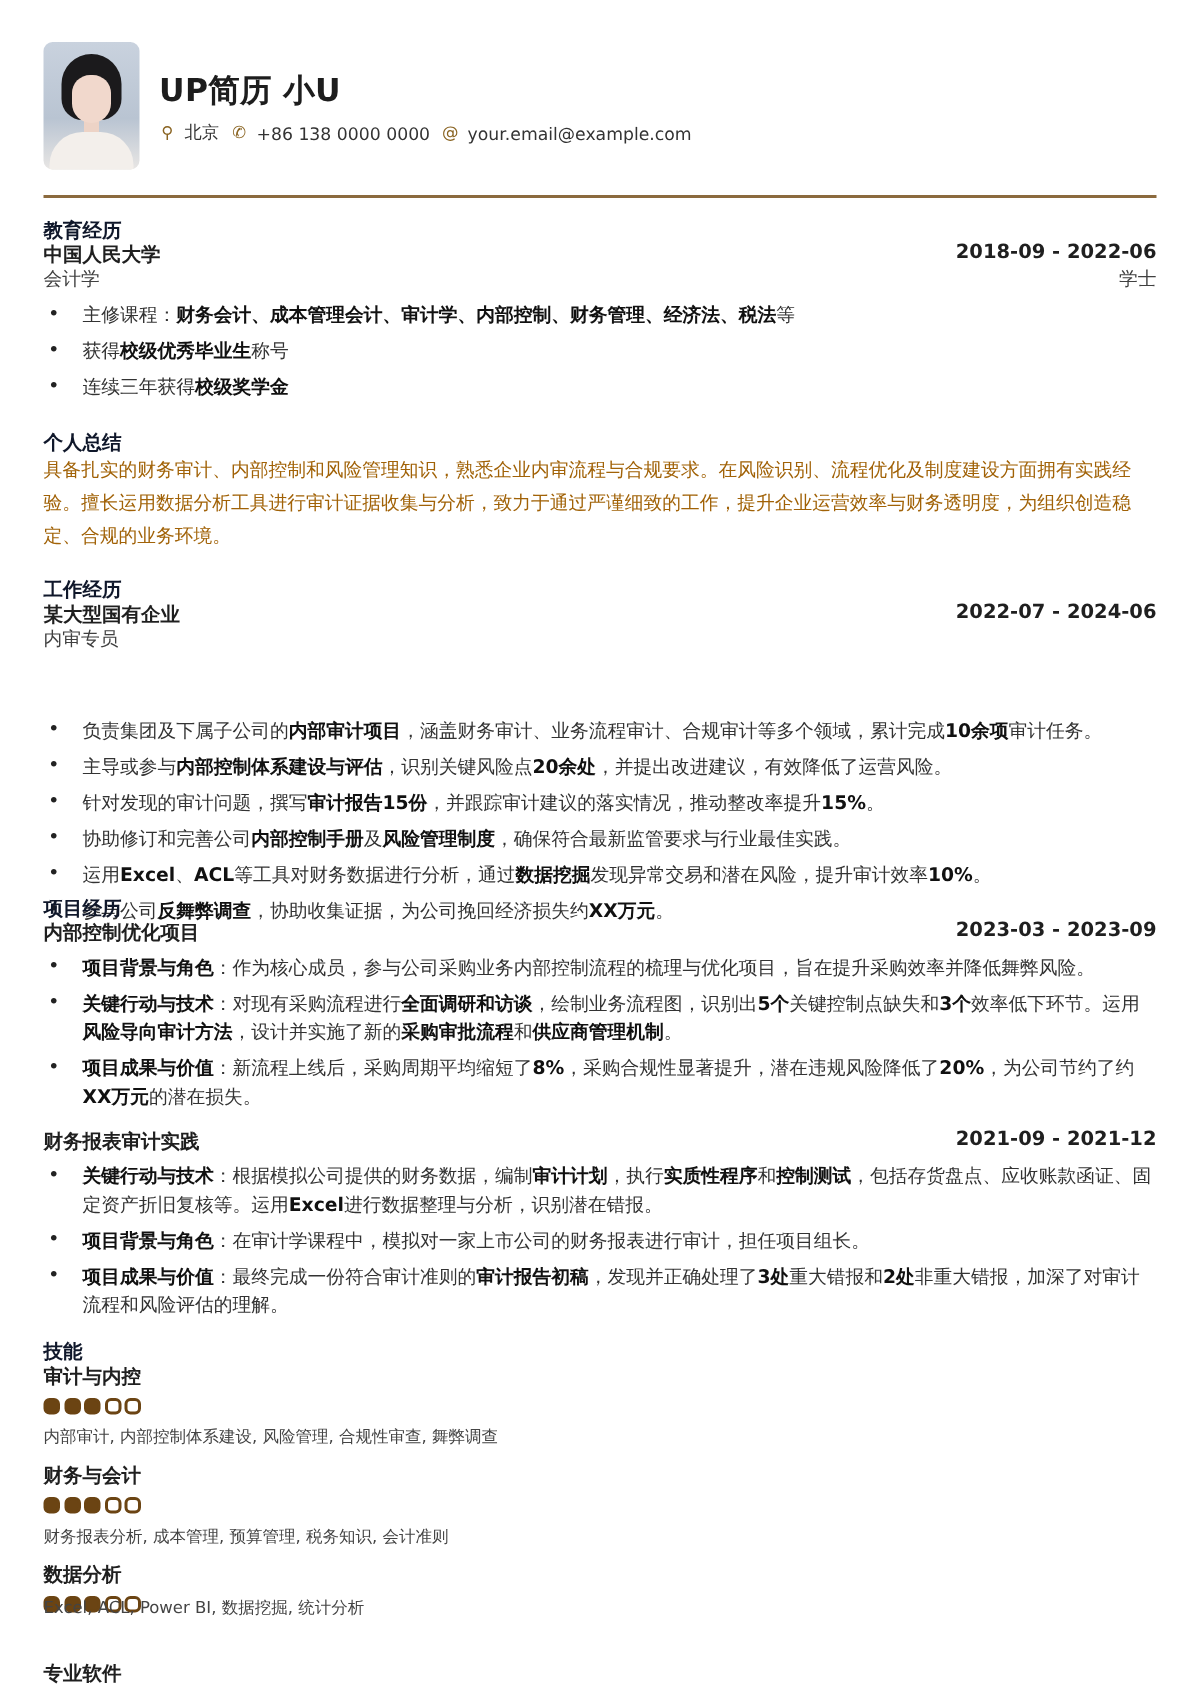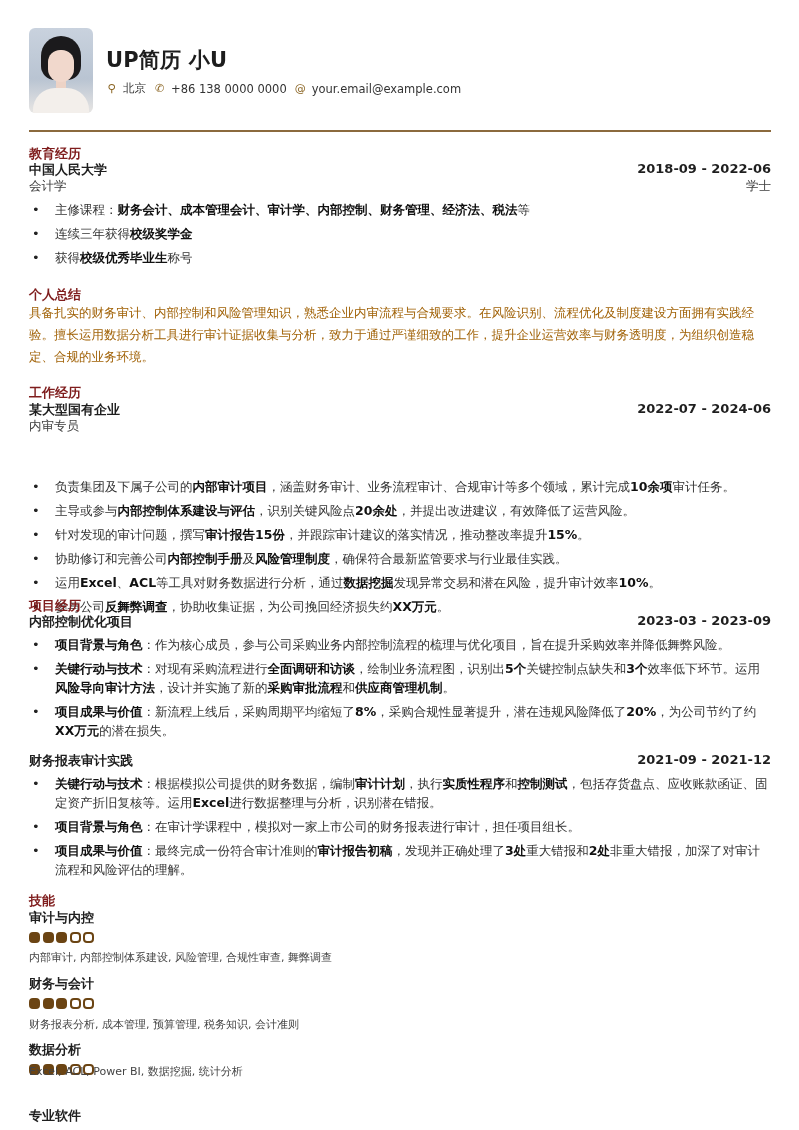--- a/index.html
+++ b/index.html
@@ -12,21 +12,21 @@
   .photo .hair { position: absolute; left: 12px; top: 8px; width: 40px; height: 44px; background: #1b1a1c; border-radius: 20px 20px 14px 14px; }
   .photo .face { position: absolute; left: 19px; top: 22px; width: 26px; height: 32px; background: #f1d8cc; border-radius: 13px 13px 14px 14px; }
   .photo .body { position: absolute; left: 4px; top: 60px; width: 56px; height: 30px; background: #f3efeb; border-radius: 22px 22px 0 0; }
   .photo .neck { position: absolute; left: 27px; top: 50px; width: 10px; height: 14px; background: #edd3c6; }
   .name { position: absolute; left: 77px; top: 18px; font-size: 21px; font-weight: 600; color: #1d1d1d; letter-spacing: 0.2px; }
   .contact { position: absolute; left: 77px; top: 53px; display: flex; align-items: center; font-size: 11.5px; color: #333; white-space: nowrap; }
   .contact .ci { display: inline-flex; align-items: center; margin-right: 8px; }
   .contact .ic { color: #8a6422; font-size: 11px; margin-right: 6px; display: inline-block; width: 11px; text-align: center; }
   .divider { position: absolute; top: 130px; left: 0; width: 742px; height: 1.5px; background: #8b6a3e; }
 
-  .section-title { position: absolute; left: 0; font-size: 13px; font-weight: 700; color: #7f1d1d; }
+  .section-title { position: absolute; left: 0; font-size: 13px; font-weight: 700; color: #0f172a; }
   .row { position: absolute; left: 0; width: 742px; display: flex; justify-content: space-between; }
   .org { font-size: 13px; font-weight: 700; color: #1f1f1f; }
   .date { font-size: 13px; font-weight: 600; color: #1f1f1f; }
   .sub { font-size: 12.5px; color: #404040; }
   .bullets { position: absolute; left: 0; width: 742px; list-style: none; }
   .bullets li { position: relative; padding-left: 26px; font-size: 12.5px; color: #333; line-height: 19px; }
   .bullets li::before { content: "•"; position: absolute; left: 3px; top: 0; color: #222; font-size: 13px; }
   .bullets li b { color: #111; font-weight: 700; }
   .para { position: absolute; left: 0; width: 742px; font-size: 12.5px; line-height: 22px; color: #a16207; }
   .skill-name { position: absolute; left: 0; font-size: 13px; font-weight: 700; color: #1f1f1f; }
@@ -70,22 +70,22 @@
   <div class="row" style="top:161px">
     <span class="org">中国人民大学</span>
     <span class="date">2018-09 - 2022-06</span>
   </div>
   <div class="row" style="top:178px">
     <span class="sub">会计学</span>
     <span class="sub">学士</span>
   </div>
   <ul class="bullets" id="edu-bullets" style="top:200px">
       <li style="margin-bottom: 5px;">主修课程：<b>财务会计、成本管理会计、审计学、内部控制、财务管理、经济法、税法</b>等</li>
+      <li style="margin-bottom: 5px;">获得<b>校级优秀毕业生</b>称号</li>
       <li style="margin-bottom: 5px;">连续三年获得<b>校级奖学金</b></li>
-      <li style="margin-bottom: 5px;">获得<b>校级优秀毕业生</b>称号</li>
     </ul>
 
   <div class="section-title" style="top:286px">个人总结</div>
   <div class="para" style="top:302px">具备扎实的财务审计、内部控制和风险管理知识，熟悉企业内审流程与合规要求。在风险识别、流程优化及制度建设方面拥有实践经验。擅长运用数据分析工具进行审计证据收集与分析，致力于通过严谨细致的工作，提升企业运营效率与财务透明度，为组织创造稳定、合规的业务环境。</div>
 
   <div class="section-title" style="top:384px">工作经历</div>
   <div class="row" style="top:401px">
     <span class="org">某大型国有企业</span>
     <span class="date">2022-07 - 2024-06</span>
   </div>

